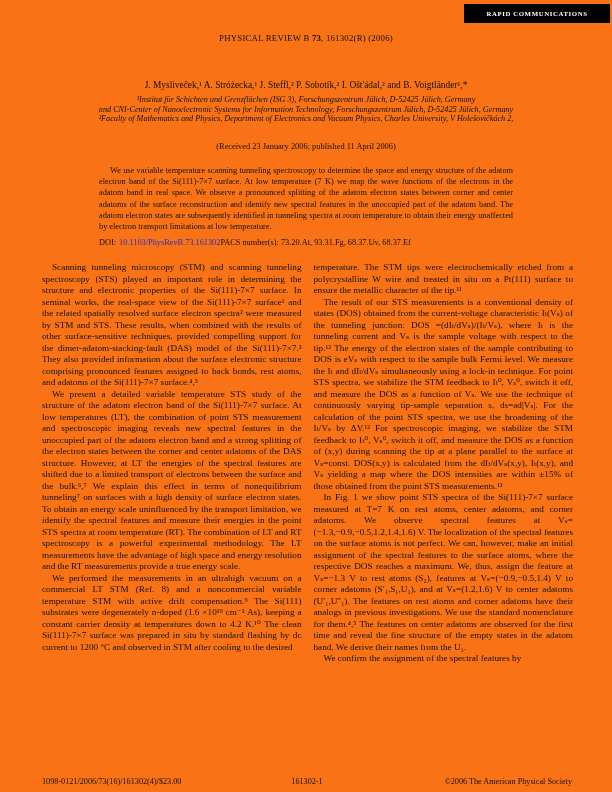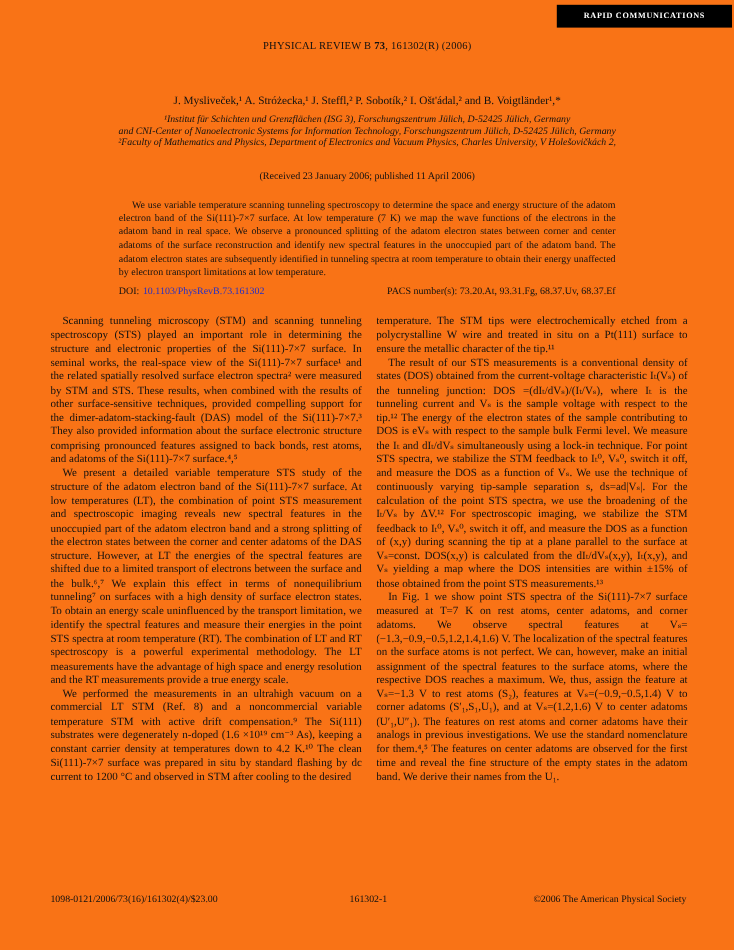--- a/index.html
+++ b/index.html
@@ -54,41 +54,41 @@
     text-align:center;font-size:8.4px;
   }
 
   .abstract{
     position:absolute;top:165px;left:99px;width:414px;
     font-size:8.3px;line-height:11.2px;text-align:justify;text-indent:11px;
   }
 
   .doi-row{
     position:absolute;top:238px;left:99px;width:414px;
-    display:flex;justify-content:space-between;
+    display:flex;
     font-size:8.3px;
   }
   .doi-link{color:var(--doi_link);text-decoration:none;cursor:pointer;}
   .doi-label{margin-right:3px;}
 
   .columns{
     position:absolute;top:262px;left:42px;width:531px;height:480px;
     display:flex;gap:12px;overflow:hidden;
   }
   .col{flex:1;font-size:9.2px;line-height:11.5px;text-align:justify;overflow:hidden;}
   .para{text-align:justify;}
   .para.indent{text-indent:10px;}
 
   .footer{
     position:absolute;top:745px;left:42px;right:40px;
     display:grid;grid-template-columns:1fr auto 1fr;align-items:baseline;
     font-size:8.2px;
   }
   .footer .f-left{justify-self:start;}
-  .footer .f-center{justify-self:center;}
+  .footer .f-center{justify-self:center;margin-top:32px;}
   .footer .f-right{justify-self:end;}
 </style>
 </head>
 <body>
 
 <div class="page">
 
   <div class="banner">
     <span>RAPID COMMUNICATIONS</span>
   </div>
@@ -116,20 +116,21 @@
   <div class="columns">
     <div class="col">
       <p class="para indent">Scanning tunneling microscopy (STM) and scanning tunneling spectroscopy (STS) played an important role in determining the structure and electronic properties of the Si(111)-7×7 surface. In seminal works, the real-space view of the Si(111)-7×7 surface¹ and the related spatially resolved surface electron spectra² were measured by STM and STS. These results, when combined with the results of other surface-sensitive techniques, provided compelling support for the dimer-adatom-stacking-fault (DAS) model of the Si(111)-7×7.³ They also provided information about the surface electronic structure comprising pronounced features assigned to back bonds, rest atoms, and adatoms of the Si(111)-7×7 surface.⁴,⁵</p>
       <p class="para indent">We present a detailed variable temperature STS study of the structure of the adatom electron band of the Si(111)-7×7 surface. At low temperatures (LT), the combination of point STS measurement and spectroscopic imaging reveals new spectral features in the unoccupied part of the adatom electron band and a strong splitting of the electron states between the corner and center adatoms of the DAS structure. However, at LT the energies of the spectral features are shifted due to a limited transport of electrons between the surface and the bulk.⁶,⁷ We explain this effect in terms of nonequilibrium tunneling⁷ on surfaces with a high density of surface electron states. To obtain an energy scale uninfluenced by the transport limitation, we identify the spectral features and measure their energies in the point STS spectra at room temperature (RT). The combination of LT and RT spectroscopy is a powerful experimental methodology. The LT measurements have the advantage of high space and energy resolution and the RT measurements provide a true energy scale.</p>
       <p class="para indent">We performed the measurements in an ultrahigh vacuum on a commercial LT STM (Ref. 8) and a noncommercial variable temperature STM with active drift compensation.⁹ The Si(111) substrates were degenerately n-doped (1.6 ×10¹⁹ cm⁻³ As), keeping a constant carrier density at temperatures down to 4.2 K.¹⁰ The clean Si(111)-7×7 surface was prepared in situ by standard flashing by dc current to 1200 °C and observed in STM after cooling to the desired</p>
     </div>
     <div class="col">
       <p class="para">temperature. The STM tips were electrochemically etched from a polycrystalline W wire and treated in situ on a Pt(111) surface to ensure the metallic character of the tip.¹¹</p>
       <p class="para indent">The result of our STS measurements is a conventional density of states (DOS) obtained from the current-voltage characteristic Iₜ(Vₛ) of the tunneling junction: DOS =(dIₜ/dVₛ)/(Iₜ/Vₛ), where Iₜ is the tunneling current and Vₛ is the sample voltage with respect to the tip.¹² The energy of the electron states of the sample contributing to DOS is eVₛ with respect to the sample bulk Fermi level. We measure the Iₜ and dIₜ/dVₛ simultaneously using a lock-in technique. For point STS spectra, we stabilize the STM feedback to Iₜ⁰, Vₛ⁰, switch it off, and measure the DOS as a function of Vₛ. We use the technique of continuously varying tip-sample separation s, ds=ad|Vₛ|. For the calculation of the point STS spectra, we use the broadening of the Iₜ/Vₛ by ΔV.¹² For spectroscopic imaging, we stabilize the STM feedback to Iₜ⁰, Vₛ⁰, switch it off, and measure the DOS as a function of (x,y) during scanning the tip at a plane parallel to the surface at Vₛ=const. DOS(x,y) is calculated from the dIₜ/dVₛ(x,y), Iₜ(x,y), and Vₛ yielding a map where the DOS intensities are within ±15% of those obtained from the point STS measurements.¹³</p>
       <p class="para indent">In Fig. 1 we show point STS spectra of the Si(111)-7×7 surface measured at T=7 K on rest atoms, center adatoms, and corner adatoms. We observe spectral features at Vₛ=(−1.3,−0.9,−0.5,1.2,1.4,1.6) V. The localization of the spectral features on the surface atoms is not perfect. We can, however, make an initial assignment of the spectral features to the surface atoms, where the respective DOS reaches a maximum. We, thus, assign the feature at Vₛ=−1.3 V to rest atoms (S₂), features at Vₛ=(−0.9,−0.5,1.4) V to corner adatoms (S′₁,S₁,U₁), and at Vₛ=(1.2,1.6) V to center adatoms (U′₁,U″₁). The features on rest atoms and corner adatoms have their analogs in previous investigations. We use the standard nomenclature for them.⁴,⁵ The features on center adatoms are observed for the first time and reveal the fine structure of the empty states in the adatom band. We derive their names from the U₁.</p>
+      <p class="para indent">We confirm the assignment of the spectral features by</p>
     </div>
   </div>
 
   <div class="footer">
     <span class="f-left">1098-0121/2006/73(16)/161302(4)/$23.00</span>
     <span class="f-center">161302-1</span>
     <span class="f-right">©2006 The American Physical Society</span>
   </div>
 
 </div>

